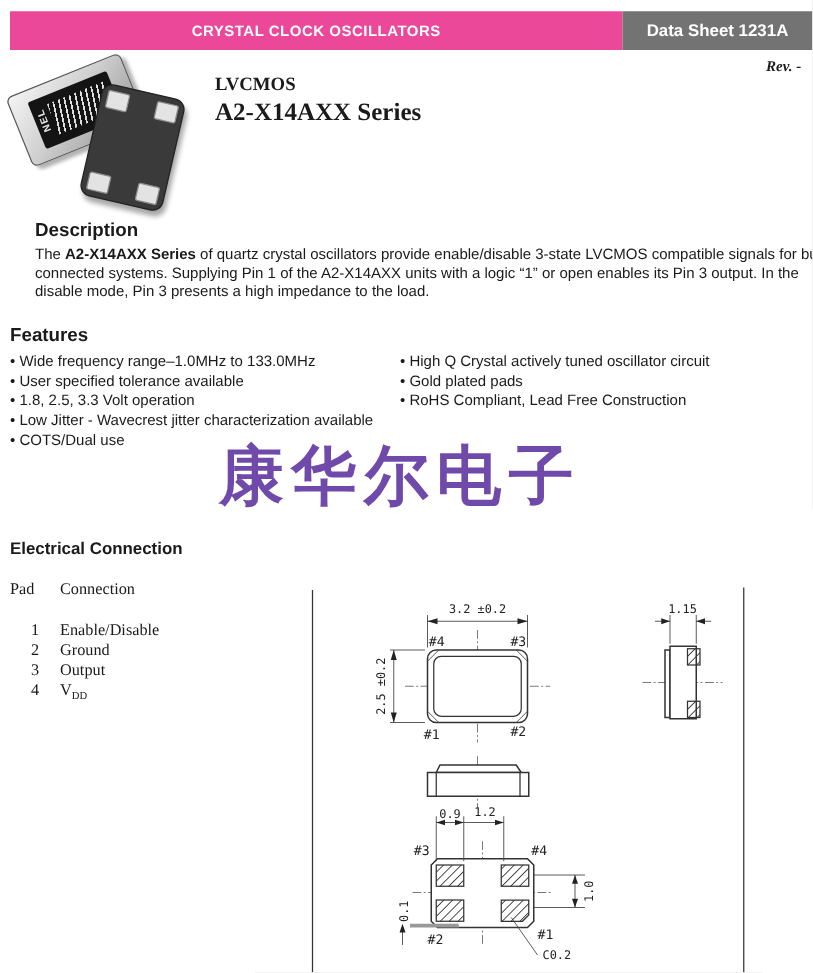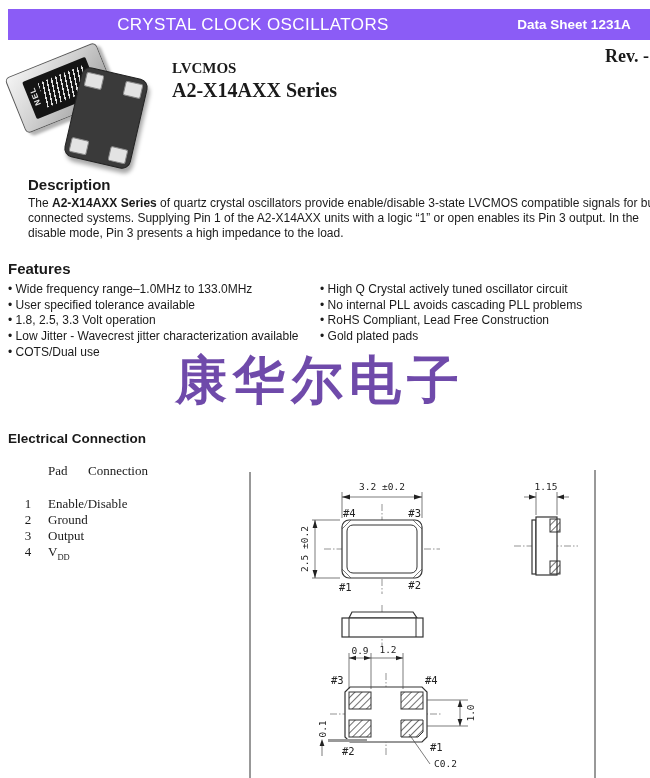--- a/index.html
+++ b/index.html
@@ -1,26 +1,26 @@
 <!DOCTYPE html>
 <html><head>
 <meta charset="utf-8">
 <style>
   html,body{margin:0;padding:0;background:#e9e9e9;}
   .page{position:relative;width:650px;height:778px;background:#fff;margin:0 auto;
         font-family:"Liberation Sans",sans-serif;color:#1a1a1a;overflow:hidden;}
 
   
   .topbar{position:absolute;left:8px;top:9px;right:0;height:31px;display:flex;}
-  .topbar-black{flex:1;background:#8b5cf6;color:#fff;display:flex;align-items:center;justify-content:center;
-                font-weight:normal;font-size:17px;letter-spacing:.4px;}
+  .topbar-black{flex:1;background:#ec4899;color:#fff;display:flex;align-items:center;justify-content:center;
+                font-weight:bold;font-size:12px;letter-spacing:.4px;}
   .topbar-red{width:152px;color:#fff;display:flex;align-items:center;justify-content:center;
               font-weight:bold;font-size:13.5px;}
-  .rev{position:absolute;top:46px;right:1px;font-family:"Liberation Serif",serif;
-       font-weight:bold;font-size:18px;}
+  .rev{position:absolute;top:46px;right:9px;font-family:"Liberation Serif",serif;
+       font-weight:bold;font-size:12px;font-style:italic;}
 
   
   .photo{position:absolute;left:8px;top:46px;width:152px;height:118px;}
   .chipA{position:absolute;left:4px;top:12px;width:96px;height:58px;border:1px solid #5a5a5a;border-radius:5px;
          background:linear-gradient(145deg,#f4f4f4 0%,#cfcfcf 45%,#939393 100%);
          transform:rotate(-22deg);box-shadow:3px 4px 3px rgba(0,0,0,.30);}
   .chipA .lbl{position:absolute;left:14px;top:9px;right:14px;bottom:9px;background:#141414;border-radius:2px;
               display:flex;align-items:center;}
   .chipA .nel{color:#e8e8e8;font-size:8px;font-weight:bold;transform:rotate(-90deg);width:14px;letter-spacing:1px;}
   .chipA .bars{flex:1;height:26px;margin-right:5px;
@@ -48,21 +48,21 @@
   .col-l{width:312px;}
   .col-r{width:318px;margin-left:12px;}
 
   .watermark{position:absolute;left:175px;top:346px;z-index:3;pointer-events:none;
              font-family:"DejaVu Sans",sans-serif;font-size:52px;font-weight:bold;
              letter-spacing:6px;opacity:.8;white-space:nowrap;}
 
   .elec{top:431px;}
   .elec .sec-h{font-size:13.5px;}
   .padtable{font-family:"Liberation Serif",serif;font-size:13px;margin-top:17px;}
-  .padtable .hdr{display:flex;margin-bottom:17px;margin-left:40px;}
+  .padtable .hdr{display:flex;margin-bottom:17px;}
   .padtable .hdr .c1{width:40px;}
   .prow{display:flex;line-height:16px;}
   .prow .c1{width:40px;text-align:center;}
   .prow .c1 span{display:inline-block;width:20px;text-align:center;}
   sub.dd{font-size:8.5px;}
 
   
   .mech{position:absolute;left:246px;top:468px;z-index:1;}
   .ln{stroke:#333;fill:none;stroke-width:1;}
   .lnf{stroke:#333;fill:#fff;stroke-width:1.2;}
@@ -72,21 +72,21 @@
   text.dim{font-family:"DejaVu Sans Mono",monospace;font-size:9.5px;fill:#222;}
   text.pin{font-family:"DejaVu Sans Mono",monospace;font-size:10.5px;fill:#222;}
 </style>
 </head>
 <body>
 
 <div class="page">
 
   <div class="topbar">
     <div class="topbar-black">CRYSTAL CLOCK OSCILLATORS</div>
-    <div class="topbar-red" style="background: #8b5cf6;">Data Sheet 1231A</div>
+    <div class="topbar-red" style="background: #737373;">Data Sheet 1231A</div>
   </div>
   <div class="rev">Rev. -</div>
 
   <div class="photo">
     <div class="chipA">
       <div class="lbl">
         <span class="nel">NEL</span>
         <span class="bars"></span>
       </div>
     </div>
@@ -113,23 +113,22 @@
     <div class="feat-cols">
       <ul class="col-l">
         <li>Wide frequency range–1.0MHz to 133.0MHz</li>
         <li>User specified tolerance available</li>
         <li>1.8, 2.5, 3.3 Volt operation</li>
         <li>Low Jitter - Wavecrest jitter characterization available</li>
         <li>COTS/Dual use</li>
       </ul>
       <ul class="col-r">
         <li>High Q Crystal actively tuned oscillator circuit</li>
-        <li>No internal PLL avoids cascading PLL problems</li>
+        <li>Gold plated pads</li>
         <li>RoHS Compliant, Lead Free Construction</li>
-        <li>Gold plated pads</li>
       </ul>
     </div>
   </div>
 
   <div class="watermark" style="color: #4c1d95;">康华尔电子</div>
 
   <div class="section elec">
     <h2 class="sec-h">Electrical Connection</h2>
     <div class="padtable">
       <div class="hdr">

